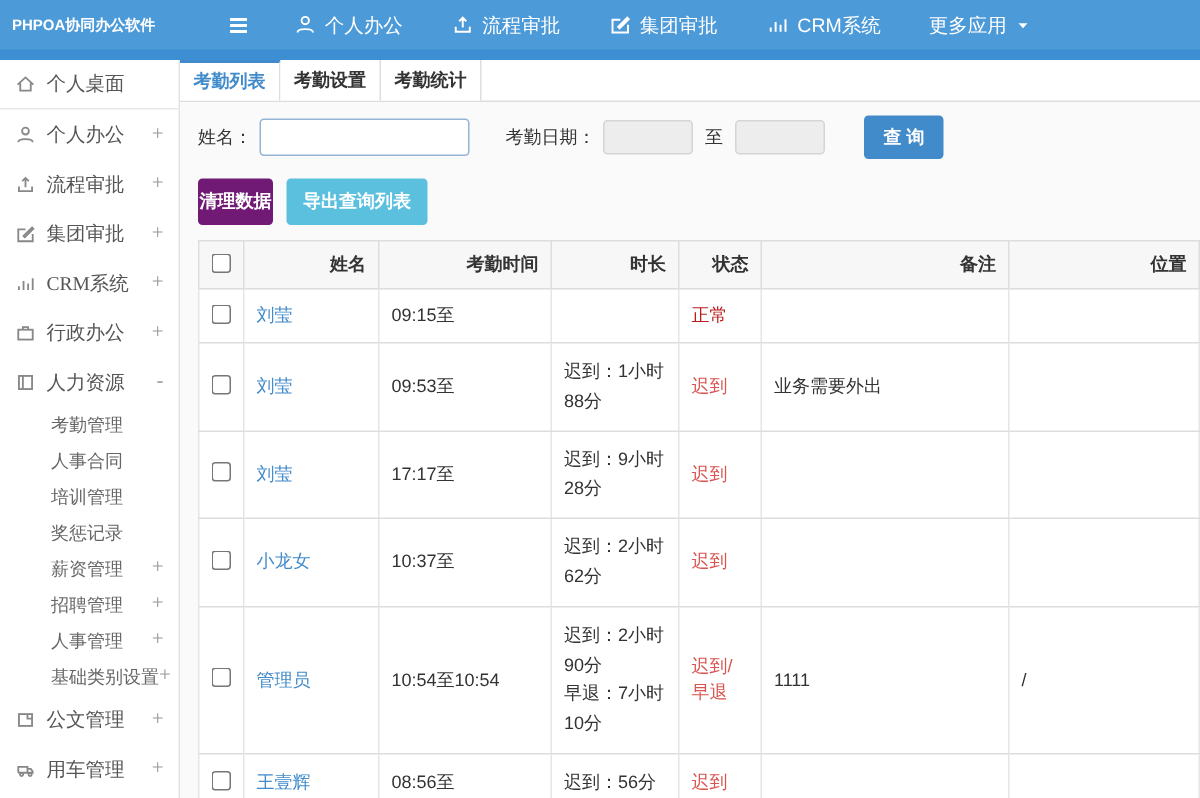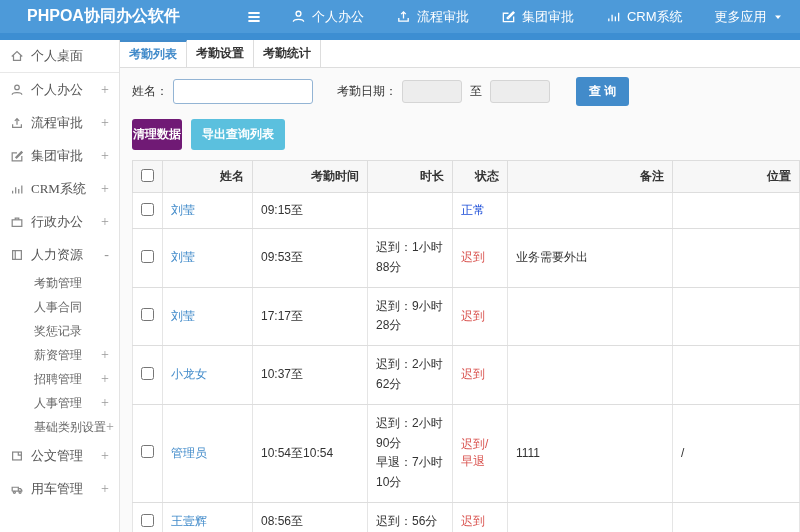--- a/index.html
+++ b/index.html
@@ -2,21 +2,21 @@
 <html><head>
 <meta charset="utf-8">
 <style>
   * { margin:0; padding:0; box-sizing:border-box; }
   html,body { width:800px; height:532px; overflow:hidden; }
   body { font-family:"Liberation Sans","DejaVu Sans",sans-serif; font-size:12px; color:#333; background:#fafafa; }
   .app { width:800px; height:532px; overflow:hidden; display:flex; flex-direction:column; }
 
   
   .header { height:40px; background:#4d9ad9; border-bottom:7px solid #3d8ed2; display:flex; align-items:center; flex:0 0 auto; }
-  .logo { color:#fff; font-size:16px; font-weight:bold; padding:0 27px; white-space:nowrap; }
+  .logo { color:#fff; font-size:10px; font-weight:bold; padding:0 8px; white-space:nowrap; }
   .hamburger { margin-left:38px; cursor:pointer; display:flex; align-items:center; }
   .topnav { display:flex; align-items:center; margin-left:28px; }
   .nav-item { display:flex; align-items:center; color:#fff; font-size:13px; margin-right:32px; cursor:pointer; text-decoration:none; white-space:nowrap; }
   .nav-item .icn { margin-right:6px; }
   .icn { width:15px; height:15px; stroke:currentColor; fill:none; stroke-width:1.4; }
   .icn.caret { width:12px; height:12px; margin-left:5px; }
 
   
   .main { flex:1 1 auto; display:flex; overflow:hidden; }
   .sidebar { width:120px; background:#fff; border-right:1px solid #e3e3e3; overflow:hidden; flex:0 0 auto;font-family:Liberation Serif, serif; }
@@ -51,21 +51,21 @@
 
   
   table { border-collapse:collapse; width:calc(100% - 12px); margin-left:12px; background:#fff; font-size:12px; table-layout:fixed; }
   th { background:#f7f7f7; font-weight:bold; text-align:right; padding:7px 8px; border:1px solid #ddd; color:#333; }
   td { padding:9px 8px; border:1px solid #e5e5e5; border-bottom:1px solid #ddd; color:#333; vertical-align:middle; word-break:break-all; }
   .col-chk { width:30px; } .col-name { width:90px; } .col-time { width:115px; }
   .col-dur { width:85px; } .col-status { width:55px; } .col-note { width:165px; }
   td.chk, th.chk { text-align:center; padding:7px 4px; }
   td a.name-link { color:#428bca; text-decoration:none; cursor:pointer; }
   .status-late { color:#d9534f; }
-  .status-normal { color:#1d4ed8; }
+  .status-normal { color:#b91c1c; }
   .dur-line { line-height:1.65; }
 </style>
 </head>
 <body>
 
 <div class="app">
 
   <div class="header">
     <div class="logo">PHPOA协同办公软件</div>
     <div class="hamburger">
@@ -164,20 +164,23 @@
             <path d="M6 3v10"></path>
           </svg>
           <span class="lbl">人力资源</span>
           <span class="expand">-</span>
         </div>
         <div class="side-item sub">
           <span class="lbl">考勤管理</span>
         </div>
         <div class="side-item sub">
           <span class="lbl">人事合同</span>
+        </div>
+        <div class="side-item sub">
+          <span class="lbl">培训管理</span>
         </div>
         <div class="side-item sub">
           <span class="lbl">奖惩记录</span>
         </div>
         <div class="side-item sub">
           <span class="lbl">薪资管理</span>
           <span class="expand">+</span>
         </div>
         <div class="side-item sub">
           <span class="lbl">招聘管理</span>

